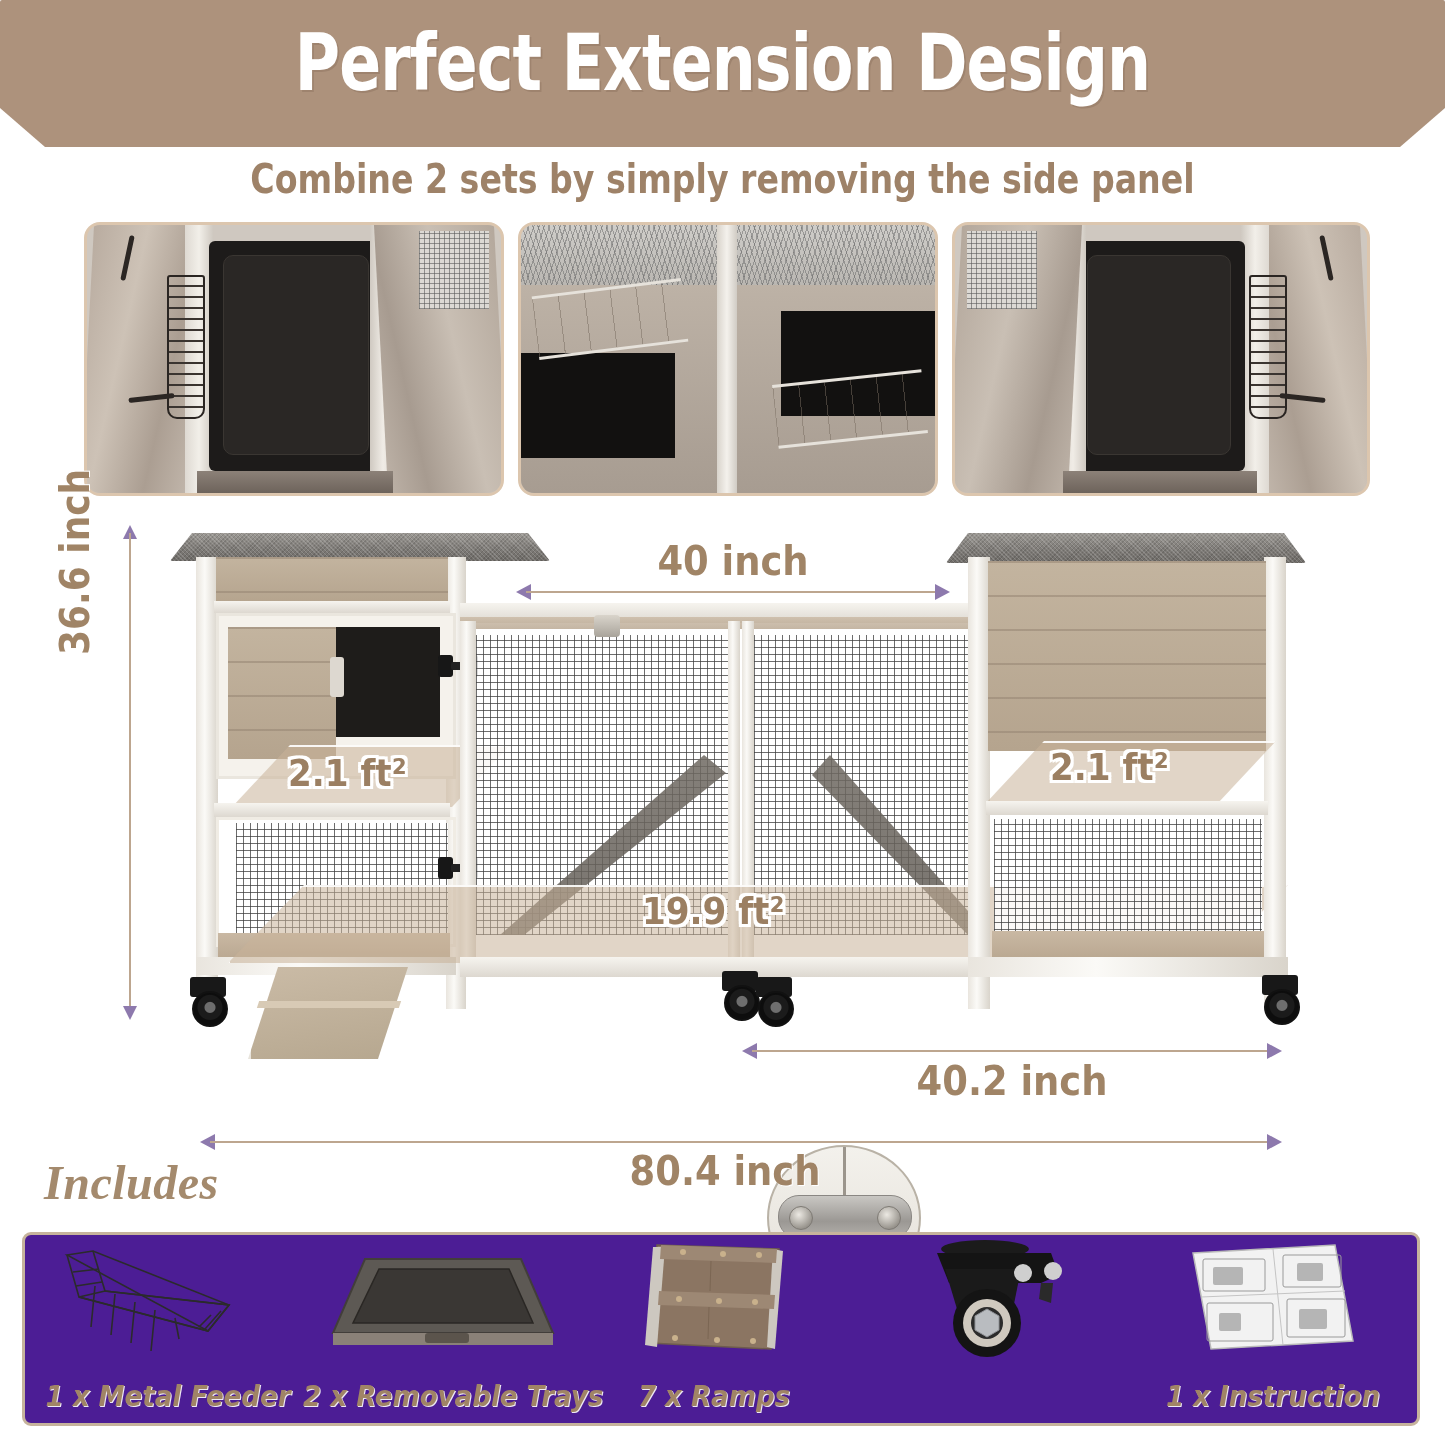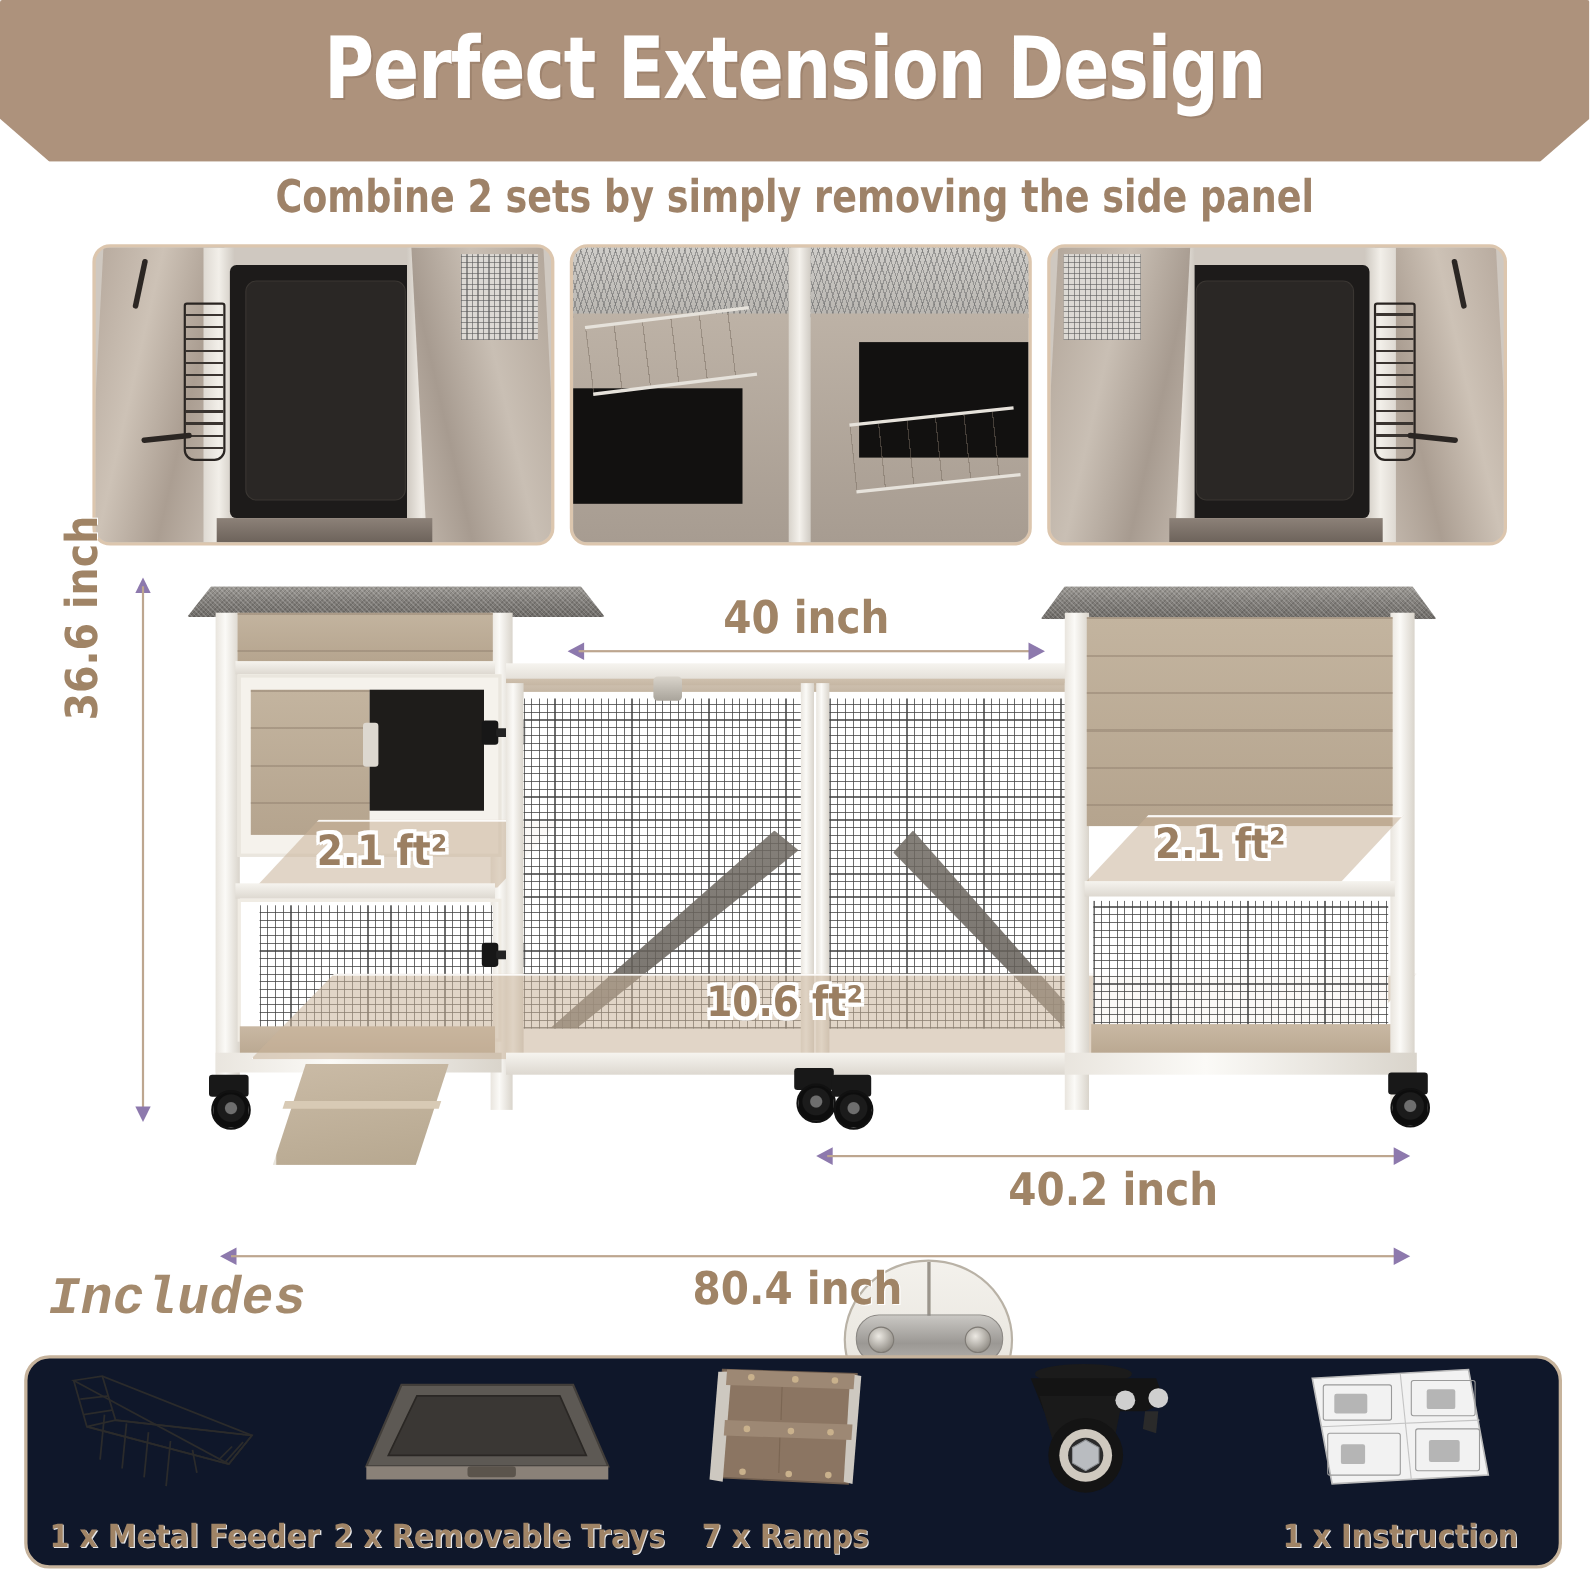--- a/index.html
+++ b/index.html
@@ -226,28 +226,28 @@
   }
   #connector-plate .screw{position:absolute;top:10px;width:22px;height:22px;border-radius:50%;
     background:radial-gradient(circle at 40% 35%,#ece9e3,#9a968f 70%,#7b7771);
     border:1px solid #7e7a74;}
   #connector-plate .screw.s1{left:10px;}
   #connector-plate .screw.s2{right:10px;}
 
   
   #includes-title{
     position:absolute;left:44px;top:1155px;
-    font-family:Liberation Mono, monospace;
+    font-family:Liberation Serif, serif;
     font-style:italic;font-weight:bold;font-size:48px;
     color:#a48a6d;
     letter-spacing:0.5px;
   }
   #includes-box{
     position:absolute;left:22px;top:1232px;width:1392px;height:188px;
-    border:3px solid #c6b39c;border-radius:23px;background:#0f172a;
+    border:3px solid #c6b39c;border-radius:9px;background:#4c1d95;font-style:italic;
   }
   .include-cell{
     position:absolute;top:0;height:188px;
   }
   .include-art{position:absolute;left:0;top:4px;width:100%;height:120px;}
   .include-label{
     position:absolute;left:0;bottom:10px;width:100%;text-align:center;
     font-family:"DejaVu Sans Condensed","Liberation Sans Narrow","Liberation Sans",sans-serif;
     font-weight:bold;font-size:29px;color:#a08466;
     text-shadow:1px 1px 0 rgba(255,255,255,.9);
@@ -388,21 +388,21 @@
   <div id="connector-callout">
     <div class="seamv"></div>
   </div>
   <div id="connector-plate">
     <div class="screw s1"></div>
     <div class="screw s2"></div>
   </div>
 
   <div class="area-overlay" style="left:228px;top:380px;width:1060px;height:78px;
        clip-path:polygon(76px 0, 1060px 0, 984px 78px, 0 78px);"></div>
-  <div class="area-label" id="label-run" style="left:642px;top:384px;">10.6 ft²</div>
+  <div class="area-label" id="label-run" style="left:642px;top:384px;">19.9 ft²</div>
 
   <div class="rail" style="position:absolute;left:460px;top:452px;width:524px;height:20px;"></div>
 
   <div class="caster" style="left:718px;top:466px;">
     <div class="body"></div>
       <div class="wheel"></div>
   </div>
   <div class="caster" style="left:752px;top:472px;">
     <div class="body"></div>
       <div class="wheel"></div>

